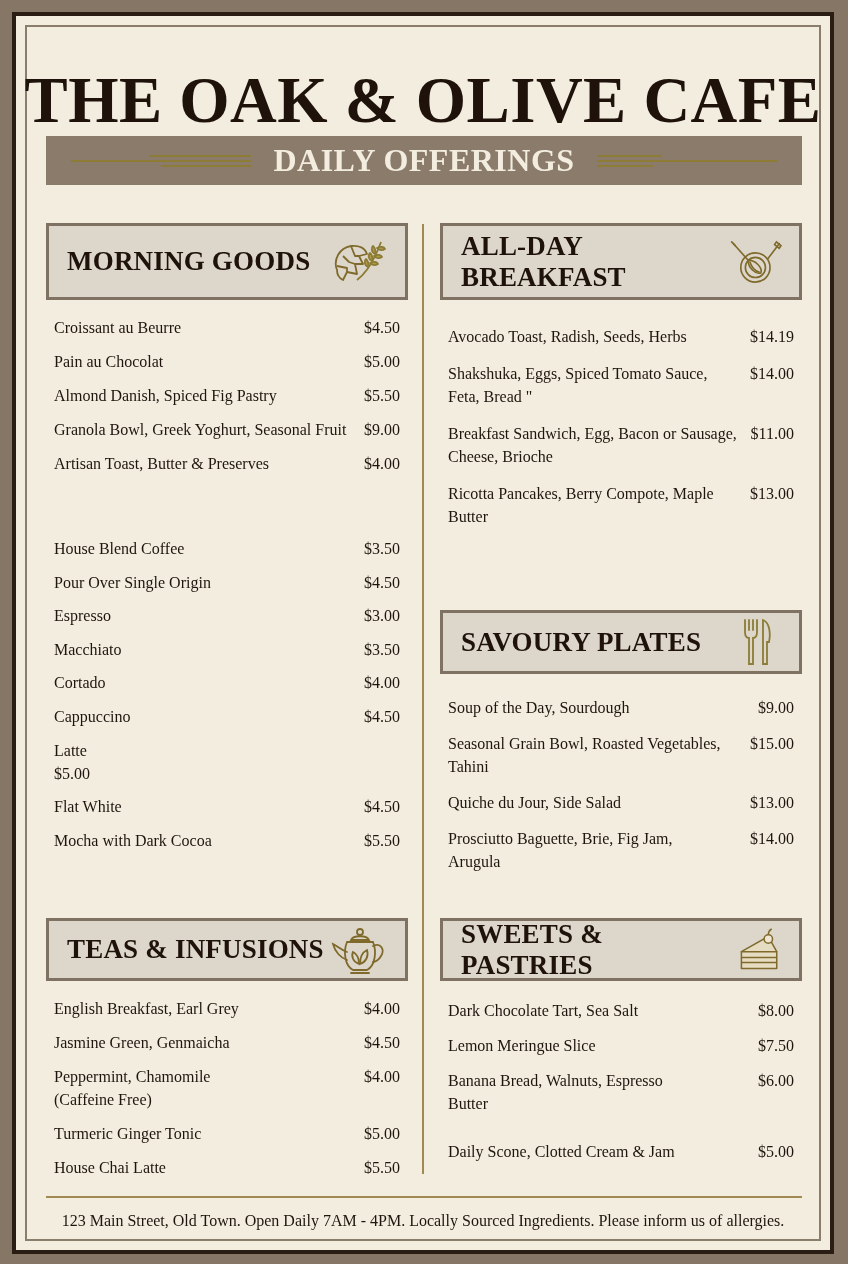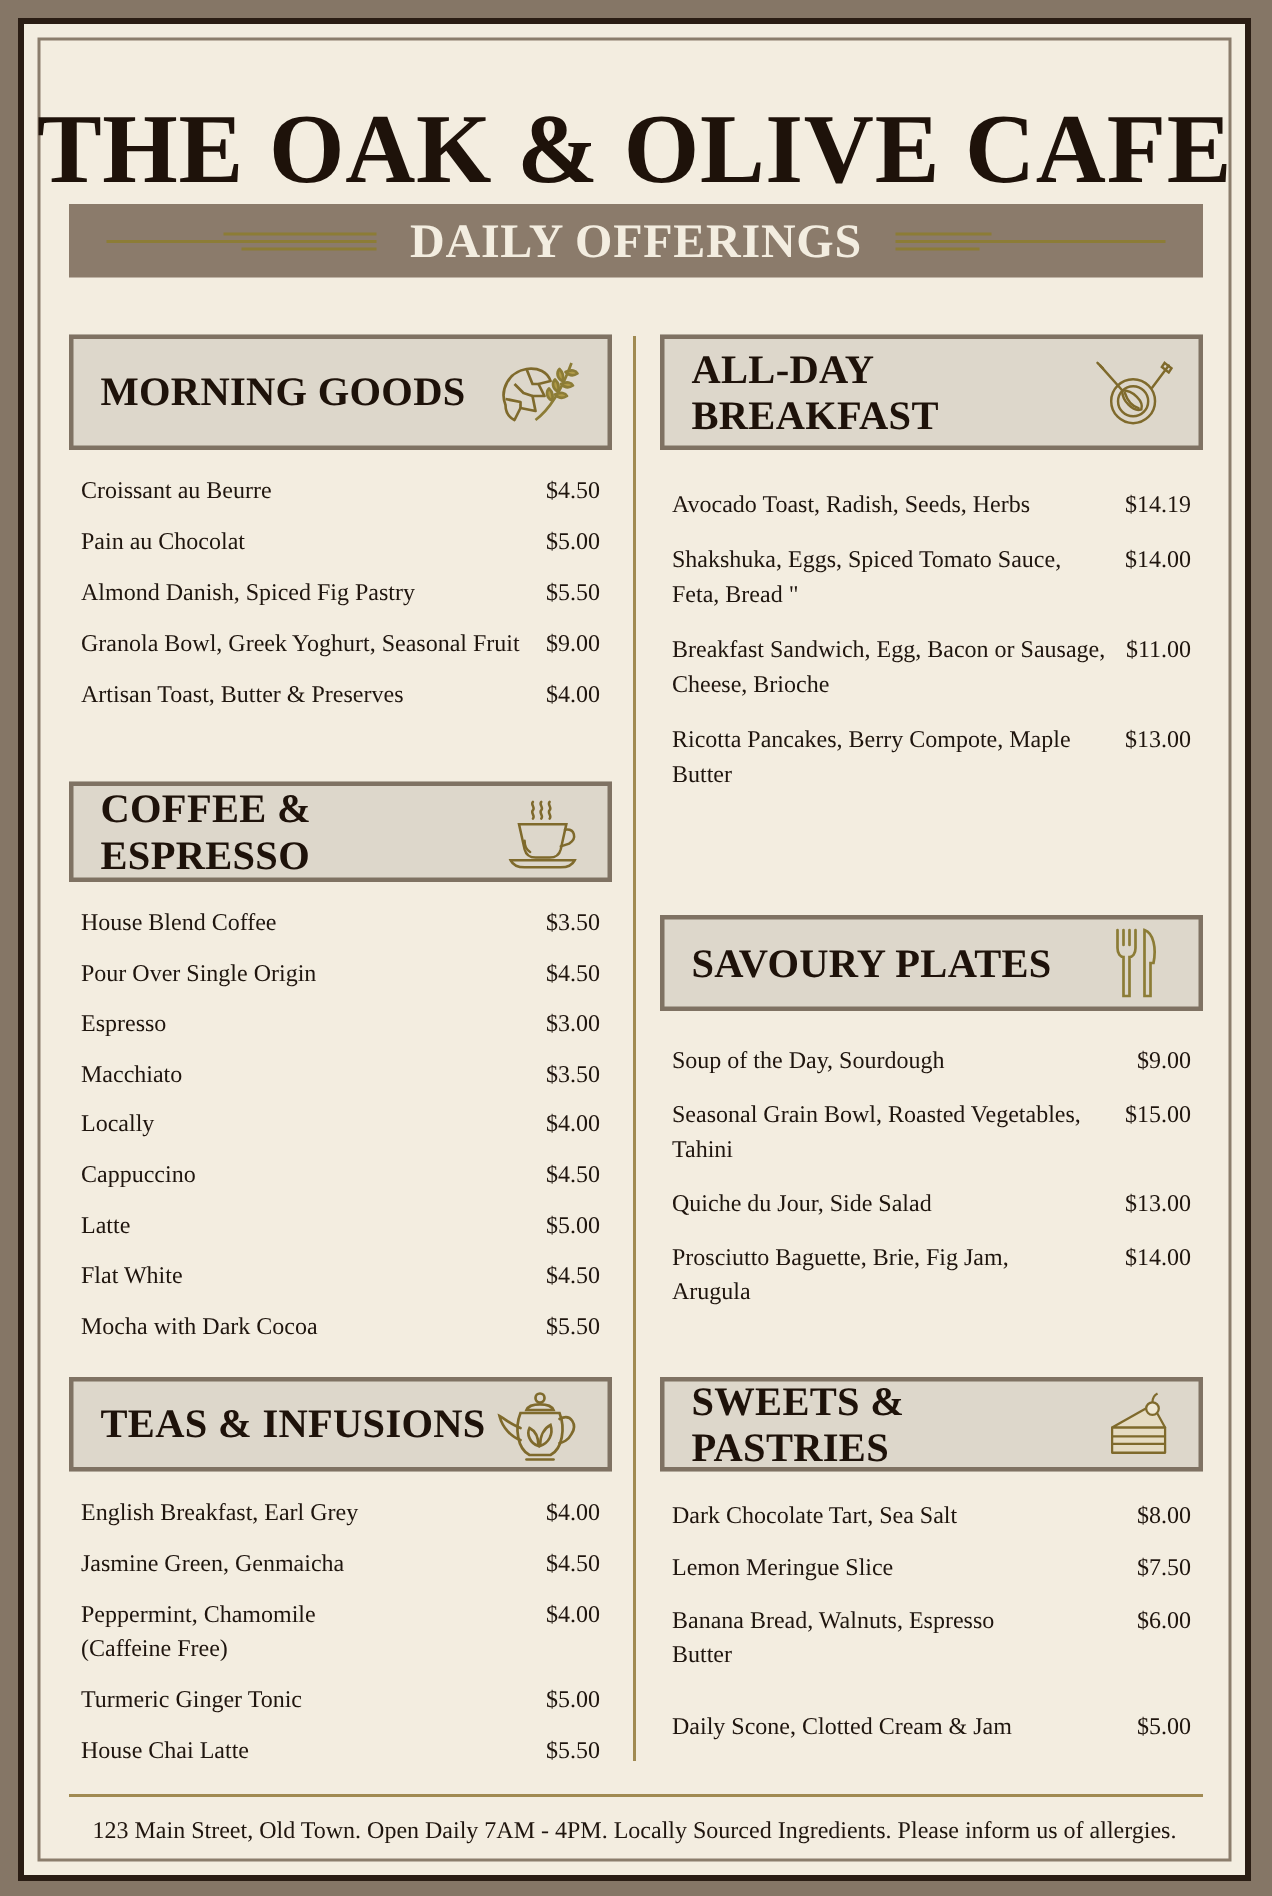--- a/index.html
+++ b/index.html
@@ -136,60 +136,46 @@
             <span class="price">$9.00</span>
           </li>
         <li class="item">
             <span class="name">Artisan Toast, Butter &amp; Preserves</span>
             <span class="price">$4.00</span>
           </li>
       </ul>
     </div>
 
     <div class="section" style="left:30px; top:505px;">
-      <div class="sec-head" style="height:67px;">
-        <span class="sec-title">COFFEE &amp; ESPRESSO</span>
-        <span class="sec-icon">
-          <svg viewBox="0 0 62 56" fill="none" stroke="#7f6a2c" stroke-width="1.8" stroke-linecap="round">
-            <path d="M24 6 c-2 2 2 4 0 6 c-2 2 2 4 0 6"></path>
-              <path d="M30 6 c-2 2 2 4 0 6 c-2 2 2 4 0 6"></path>
-              <path d="M36 6 c-2 2 2 4 0 6 c-2 2 2 4 0 6"></path>
-            <path d="M14 22 L48 22 L44 40 C43 44 40 46 36 46 L26 46 C22 46 19 44 18 40 Z"></path>
-            <path d="M47 26 C54 25 56 32 50 36 L44 38"></path>
-            <path d="M18 34 C18 38 20 41 22 42"></path>
-            <path d="M8 48 L54 48 C52 52 48 53 44 53 L18 53 C14 53 10 52 8 48Z"></path>
-          </svg>
-        </span>
-      </div>
       <ul class="items" style="padding-top:16px;">
         <li class="item" style="margin-bottom:10.6px;">
             <span class="name">House Blend Coffee</span>
             <span class="price">$3.50</span>
           </li>
         <li class="item" style="margin-bottom:10.6px;">
             <span class="name">Pour Over Single Origin</span>
             <span class="price">$4.50</span>
           </li>
         <li class="item" style="margin-bottom:10.6px;">
             <span class="name">Espresso</span>
             <span class="price">$3.00</span>
           </li>
         <li class="item" style="margin-bottom:10.6px;">
             <span class="name">Macchiato</span>
             <span class="price">$3.50</span>
           </li>
         <li class="item" style="margin-bottom:10.6px;">
-            <span class="name">Locally</span>
+            <span class="name">Cortado</span>
             <span class="price">$4.00</span>
           </li>
         <li class="item" style="margin-bottom:10.6px;">
             <span class="name">Cappuccino</span>
             <span class="price">$4.50</span>
           </li>
-        <li class="item" style="margin-bottom:10.6px;">
+        <li class="item" style="margin-bottom:10.6px;flex-direction:column;">
             <span class="name">Latte</span>
             <span class="price">$5.00</span>
           </li>
         <li class="item" style="margin-bottom:10.6px;">
             <span class="name">Flat White</span>
             <span class="price">$4.50</span>
           </li>
         <li class="item">
             <span class="name">Mocha with Dark Cocoa</span>
             <span class="price">$5.50</span>

